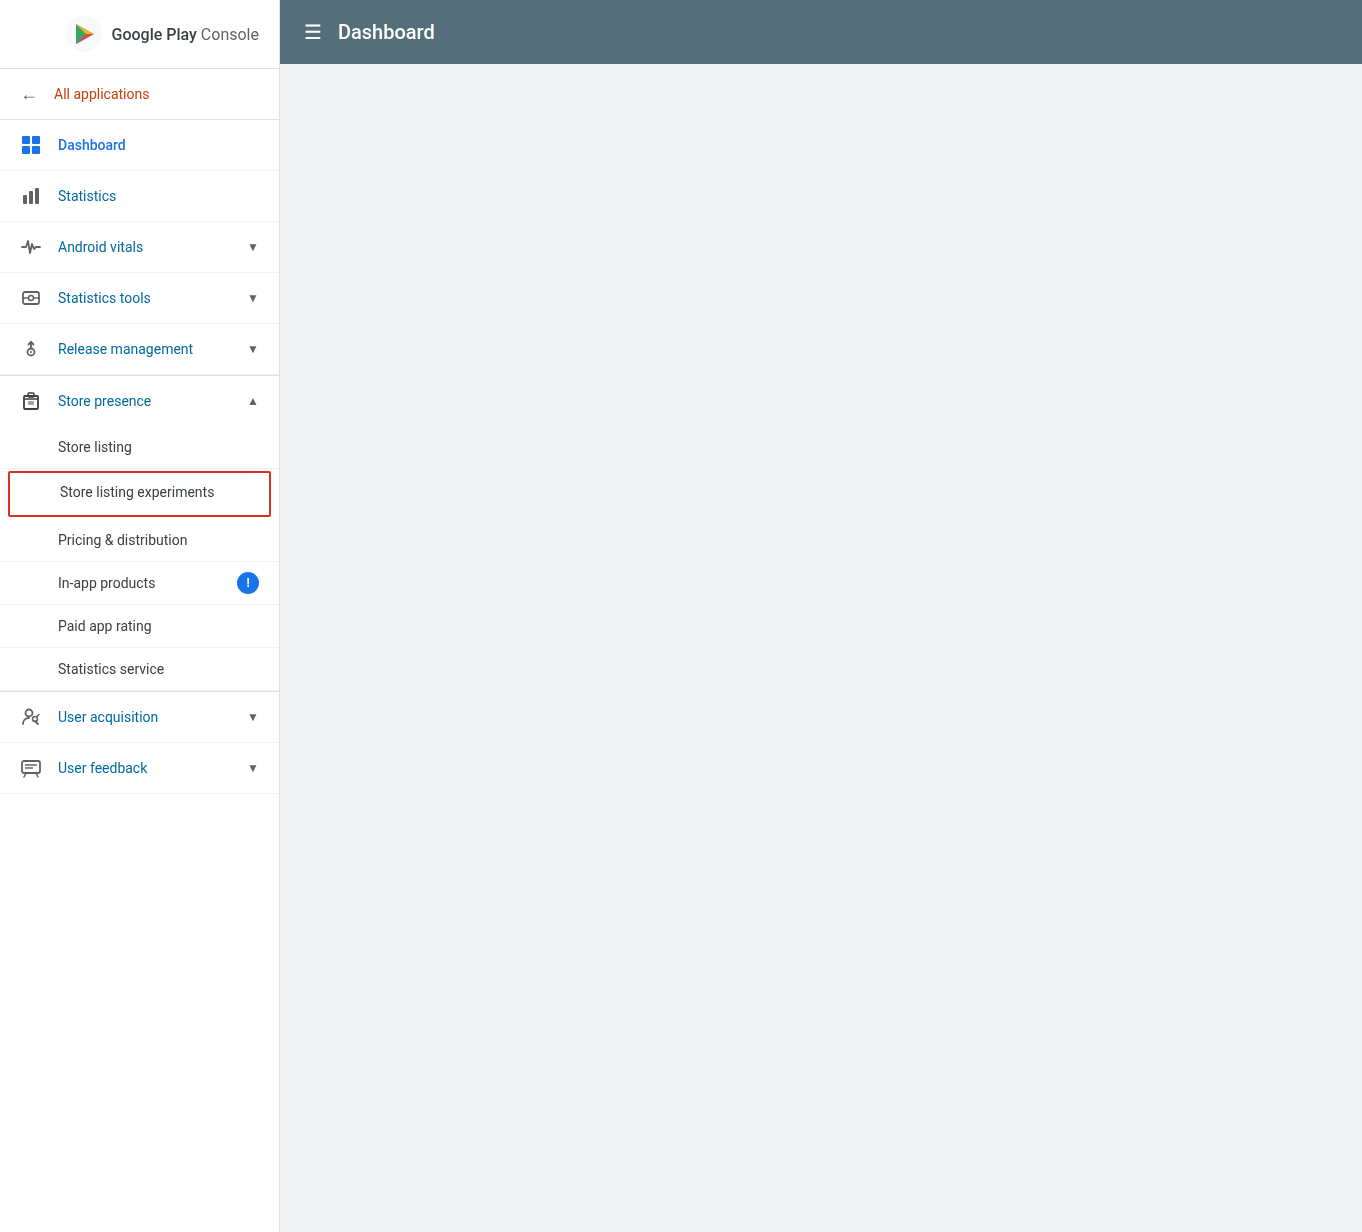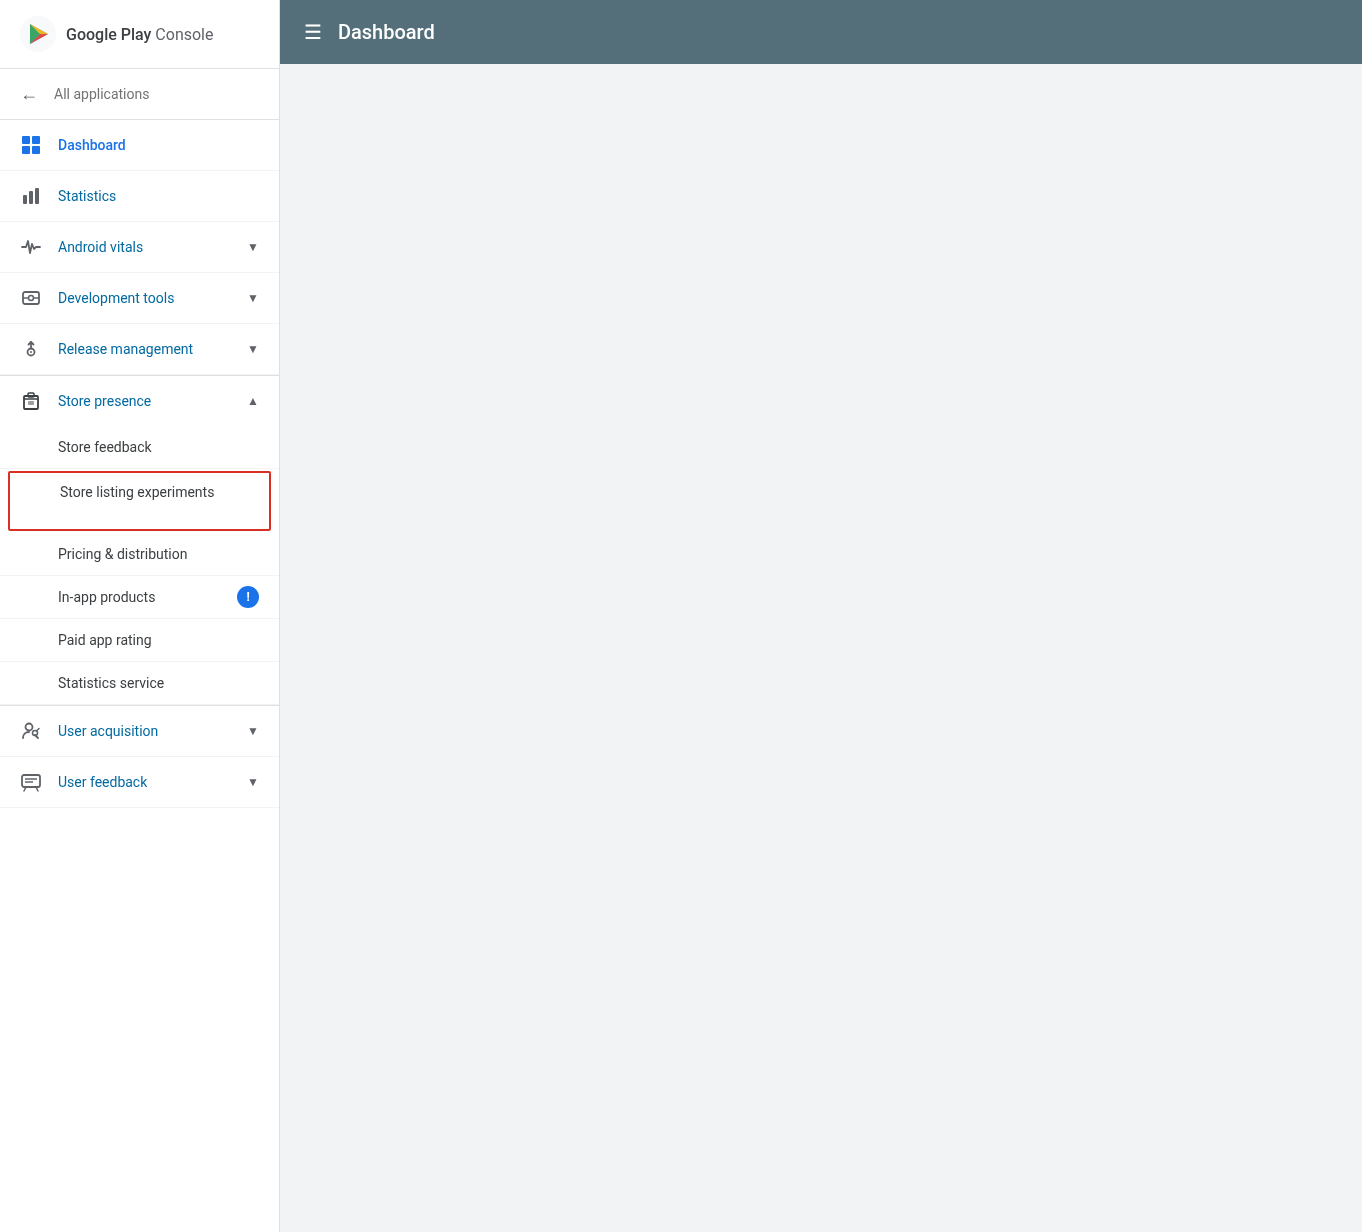--- a/index.html
+++ b/index.html
@@ -19,20 +19,21 @@
       min-height: 100vh;
       flex-shrink: 0;
     }
 
     .sidebar-header {
       display: flex;
       align-items: center;
       padding: 16px 20px;
       border-bottom: 1px solid #e0e0e0;
       gap: 10px;
+      justify-content: flex-end;
     }
 
     .logo-icon {
       width: 36px;
       height: 36px;
     }
 
     .logo-text {
       font-size: 16px;
       color: #5f6368;
@@ -97,21 +98,21 @@
       display: flex;
       align-items: center;
       padding: 14px 20px;
       cursor: pointer;
       border-bottom: 1px solid #e0e0e0;
       gap: 16px;
     }
 
     .all-apps-label {
       font-size: 14px;
-      color: #737373;
+      color: #c2410c;
     }
 
     .back-arrow {
       font-size: 18px;
       color: #5f6368;
     }
 
     
     .sub-nav {
       background: #fff;
@@ -124,21 +125,21 @@
       cursor: pointer;
       border-bottom: 1px solid #f1f3f4;
       font-size: 14px;
       color: #3c4043;
       position: relative;
     }
 
     .sub-nav-item.highlighted {
       border: 2px solid #d93025;
       margin: 2px 8px;
-      padding: 11px 16px 29px 50px;
+      padding: 11px 16px 15px 50px;
       border-radius: 2px;
     }
 
     .sub-nav-item .badge {
       position: absolute;
       right: 20px;
       width: 22px;
       height: 22px;
       background: #1a73e8;
       border-radius: 50%;
@@ -257,21 +258,21 @@
 
     <div class="nav-item">
       <span class="nav-icon">
         <svg width="22" height="22" viewBox="0 0 22 22" fill="none" xmlns="http://www.w3.org/2000/svg">
           <rect x="3" y="5" width="16" height="12" rx="2" stroke="#5f6368" stroke-width="1.8" fill="none"></rect>
           <circle cx="11" cy="11" r="2.5" stroke="#5f6368" stroke-width="1.5" fill="none"></circle>
           <line x1="3" y1="11" x2="8.5" y2="11" stroke="#5f6368" stroke-width="1.5"></line>
           <line x1="13.5" y1="11" x2="19" y2="11" stroke="#5f6368" stroke-width="1.5"></line>
         </svg>
       </span>
-      <span class="nav-label">Development tools</span>
+      <span class="nav-label">Statistics tools</span>
       <span class="nav-chevron">▼</span>
     </div>
 
     <div class="nav-item">
       <span class="nav-icon">
         <svg width="22" height="22" viewBox="0 0 22 22" fill="none" xmlns="http://www.w3.org/2000/svg">
           <circle cx="11" cy="14" r="3.5" stroke="#5f6368" stroke-width="1.8" fill="none"></circle>
           <circle cx="11" cy="14" r="1" fill="#5f6368"></circle>
           <path d="M11 10.5 V4" stroke="#5f6368" stroke-width="1.8" stroke-linecap="round"></path>
           <path d="M8.5 6.5 L11 4 L13.5 6.5" stroke="#5f6368" stroke-width="1.8" fill="none" stroke-linejoin="round" stroke-linecap="round"></path>
@@ -292,21 +293,21 @@
           <rect x="8" y="11" width="6" height="4" rx="1" fill="#3c4043" opacity="0.5"></rect>
         </svg>
       </span>
       <span class="nav-label">Store presence</span>
       <span class="nav-chevron">▲</span>
     </div>
 
     <div class="sub-nav">
 
       <div class="sub-nav-item">
-        <span>Store feedback</span>
+        <span>Store listing</span>
       </div>
 
       <div class="sub-nav-item highlighted">
         <span>Store listing experiments</span>
       </div>
 
       <div class="sub-nav-item">
         <span>Pricing &amp; distribution</span>
       </div>
 

